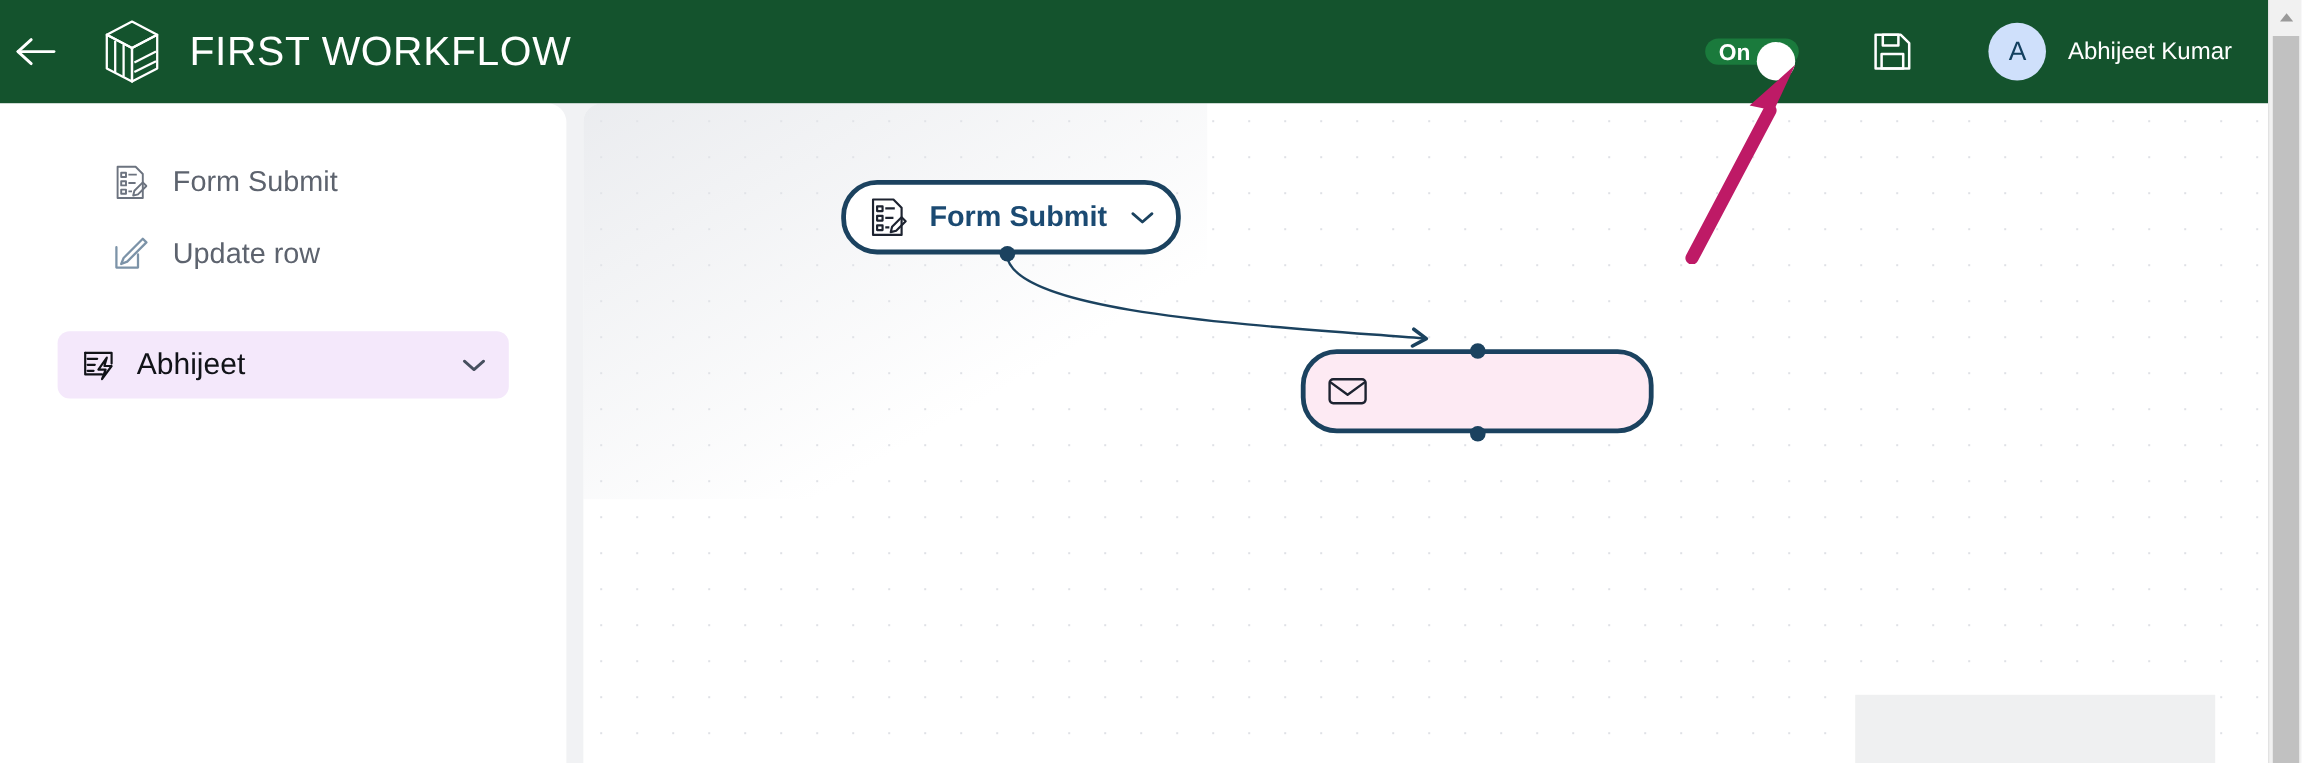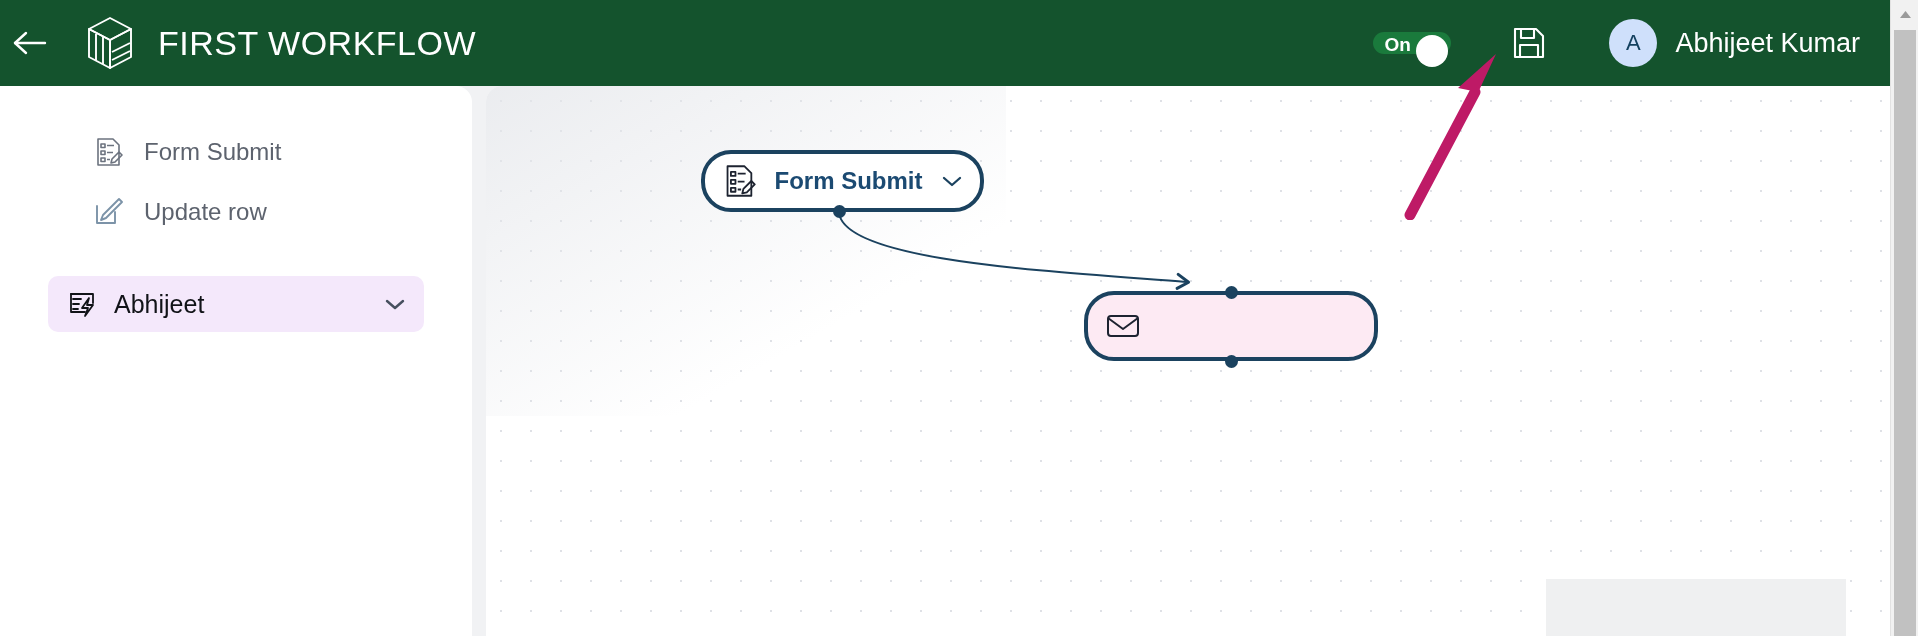--- a/index.html
+++ b/index.html
@@ -95,21 +95,21 @@
     width: 48px; height: 48px;
     border-radius: 50%;
     background: #cfe0fb;
     color: #13405f;
     display: flex; align-items: center; justify-content: center;
     font-size: 22px;
     flex: 0 0 auto;
   }
   .user-name {
     color: #ffffff;
-    font-size: 27px;
+    font-size: 20px;
     margin-left: 18px;
     white-space: nowrap;
   }
 
   
   .body-area {
     position: absolute;
     top: 86px; left: 0;
     width: 1890px; height: 550px;
     background: #f1f2f4;

